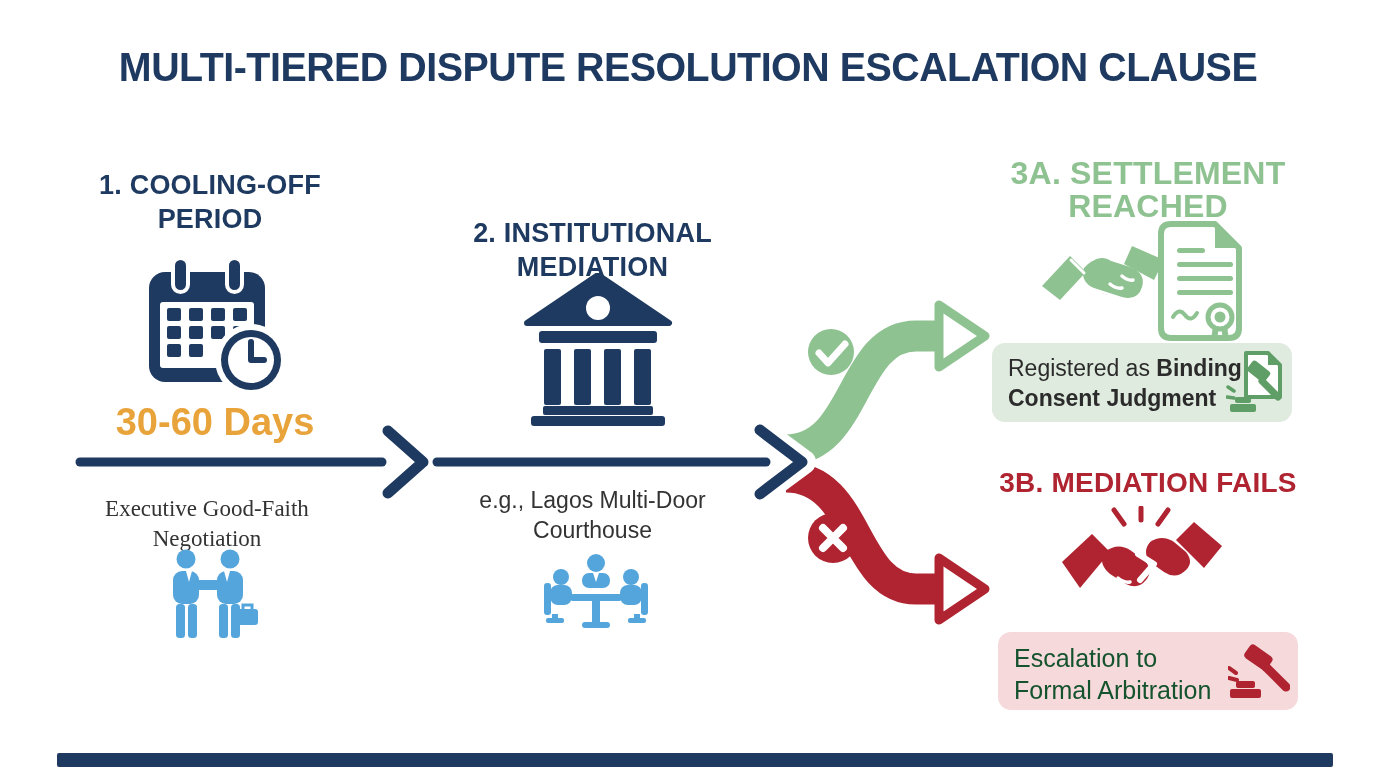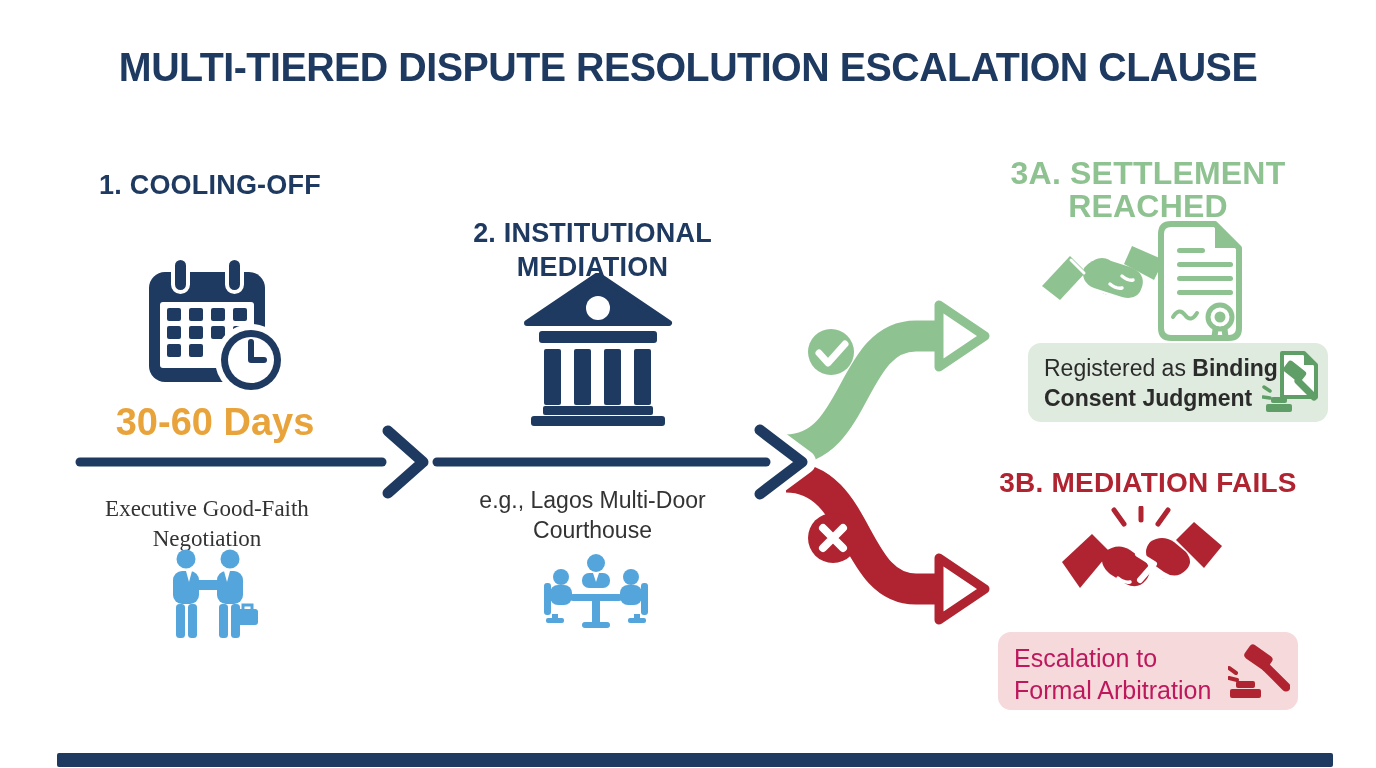--- a/index.html
+++ b/index.html
@@ -28,39 +28,40 @@
 
   .description{position:absolute;text-align:center;color:var(--text-dark);
     font-size:23px;line-height:30px;}
   .d-stage1{left:57px;top:494px;width:300px;font-family:Liberation Serif, serif;}
   .d-stage2{left:440px;top:485px;width:305px;}
 
   .icon-box{position:absolute;}
   .flow-svg{position:absolute;left:0;top:0;pointer-events:none;}
 
   .result-box{position:absolute;width:300px;border-radius:13px;padding:10px 16px;}
-  .box-success{left:1028px;top:343px;height:79px;background:var(--green-bg);}
+  .box-success{left:992px;top:343px;height:79px;background:var(--green-bg);}
   .box-failure{left:998px;top:632px;height:78px;background:var(--red-bg);}
   .result-text{color:#2b2b2b;font-size:23px;line-height:30px;}
   .result-text b{font-weight:700;}
-  .box-failure .result-text{font-size:25px;line-height:32px;color:#be185d;}
+  .box-failure .result-text{font-size:25px;line-height:32px;color:#14532d;}
   .box-icon{position:absolute;top:50%;transform:translateY(-50%);right:8px;}
 
   .footer-bar{position:absolute;left:57px;top:753px;width:1276px;height:14px;
     background:var(--navy);border-radius:2px;}
 </style>
 </head>
 <body>
 
 <div class="canvas">
 
   <div class="title">MULTI-TIERED DISPUTE RESOLUTION ESCALATION CLAUSE</div>
 
   <div class="stage-heading h-stage1">
     <div>1. COOLING-OFF</div>
+    <div>PERIOD</div>
   </div>
   <div class="duration">30-60 Days</div>
   <div class="description d-stage1">
     <div>Executive Good-Faith</div>
     <div>Negotiation</div>
   </div>
 
   <div class="stage-heading h-stage2">
     <div>2. INSTITUTIONAL</div>
     <div>MEDIATION</div>

